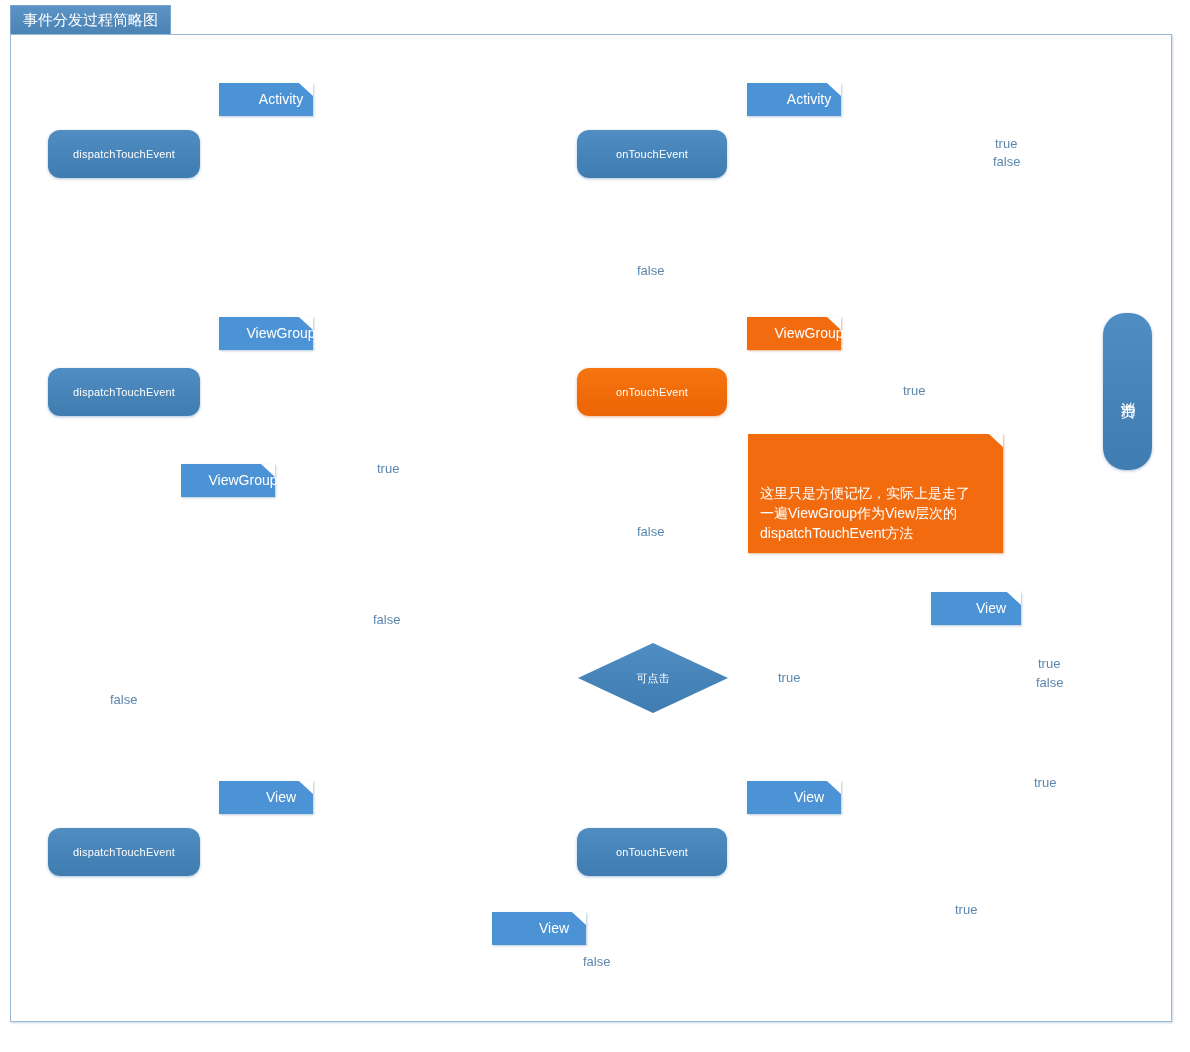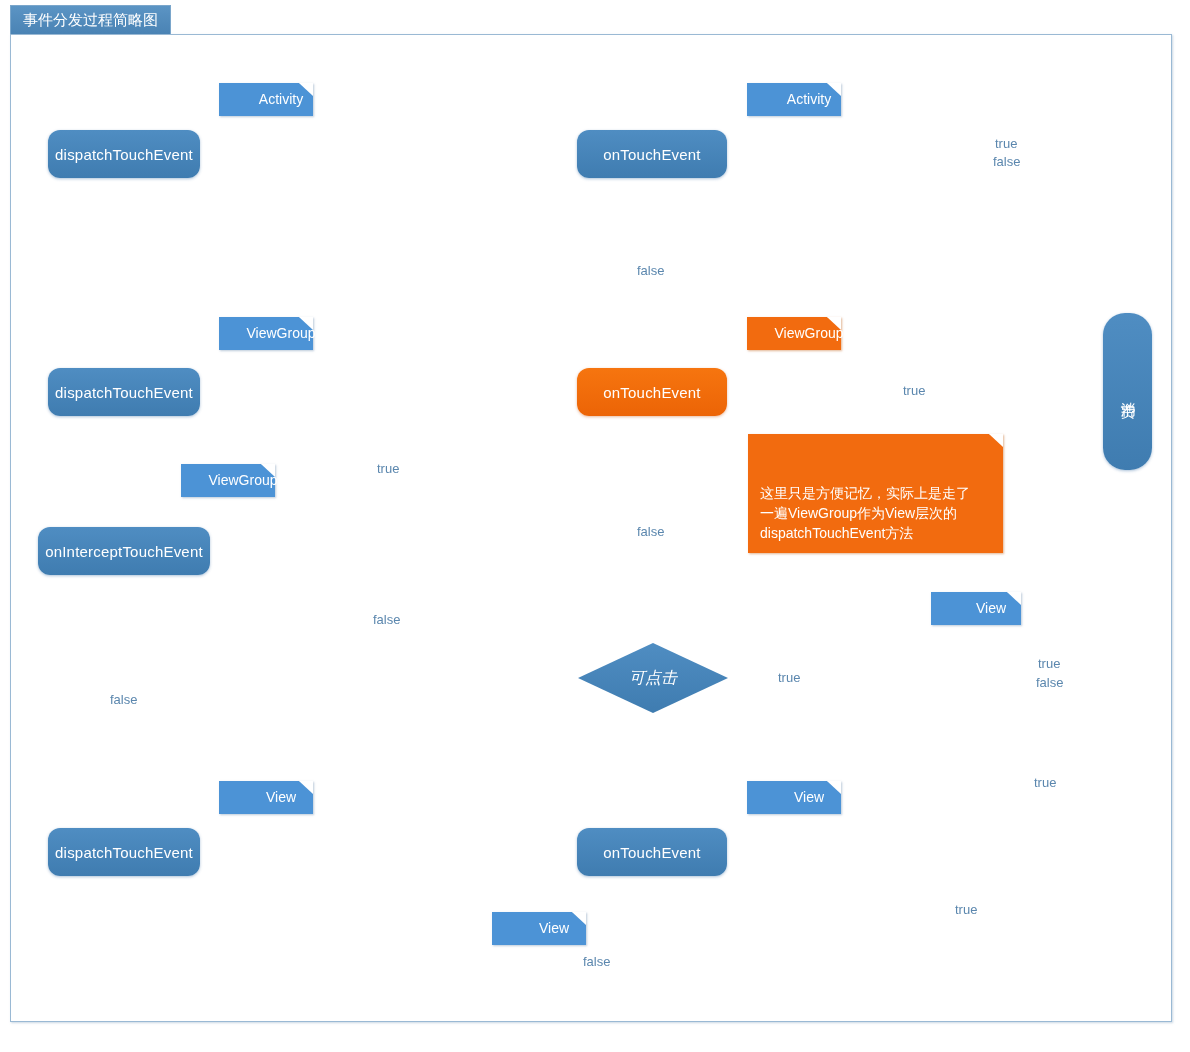--- a/index.html
+++ b/index.html
@@ -13,43 +13,43 @@
   #stage{position:absolute;left:0;top:0;width:1093px;height:1052px;}
   svg.layer{position:absolute;left:0;top:0;width:1190px;height:1052px;overflow:visible;}
   .node{
     position:absolute;
     background:#4a87bd;
     background:linear-gradient(180deg,#4f8dc2 0%,#3f7cb0 100%);
     border-radius:12px;
     color:#ffffff;
     display:flex;align-items:center;justify-content:center;
     box-shadow:0 1px 3px rgba(70,120,170,.45);
-    font-size:15px;
+    font-size:11px;
     letter-spacing:.2px;
     white-space:nowrap;
     z-index:4;
   }
   .node.vertical{
     writing-mode:vertical-rl;
     text-orientation:upright;
     letter-spacing:2px;
     border-radius:22px;
     font-size:15px;
   }
   .node.orange{
     background:#f26b0f;
     background:linear-gradient(180deg,#f6750f 0%,#ec6406 100%);
     box-shadow:0 1px 3px rgba(200,100,40,.45);
   }
   .diamond{
     position:absolute;
     z-index:4;
     color:#fff;
-    font-size:16px;
-    display:flex;align-items:center;justify-content:center;font-style:italic;
+    font-size:11px;
+    display:flex;align-items:center;justify-content:center;
   }
   .diamond .dshape{
     position:absolute;left:0;top:0;width:100%;height:100%;
     background:linear-gradient(180deg,#4f8dc2 0%,#3f7cb0 100%);
     clip-path:polygon(50% 0,100% 50%,50% 100%,0 50%);
     filter:drop-shadow(0 1px 2px rgba(70,120,170,.5));
   }
   .diamond .dtext{position:relative;z-index:2;}
   .note{
     position:absolute;
@@ -176,23 +176,20 @@
     <span>dispatchTouchEvent</span>
   </div>
   <div class="node" style="left:577px;top:130px;width:150px;height:48px;">
     <span>onTouchEvent</span>
   </div>
   <div class="node" style="left:48px;top:368px;width:152px;height:48px;">
     <span>dispatchTouchEvent</span>
   </div>
   <div class="node orange" style="left:577px;top:368px;width:150px;height:48px;">
     <span>onTouchEvent</span>
-  </div>
-  <div class="node" style="left:38px;top:527px;width:172px;height:48px;">
-    <span>onInterceptTouchEvent</span>
   </div>
   <div class="node vertical" style="left:1103px;top:313px;width:49px;height:157px;">
     <span>消费</span>
   </div>
 
   <div class="diamond" style="left:578px;top:643px;width:150px;height:70px;">
     <span class="dshape"></span>
     <span class="dtext">可点击</span>
   </div>
 

